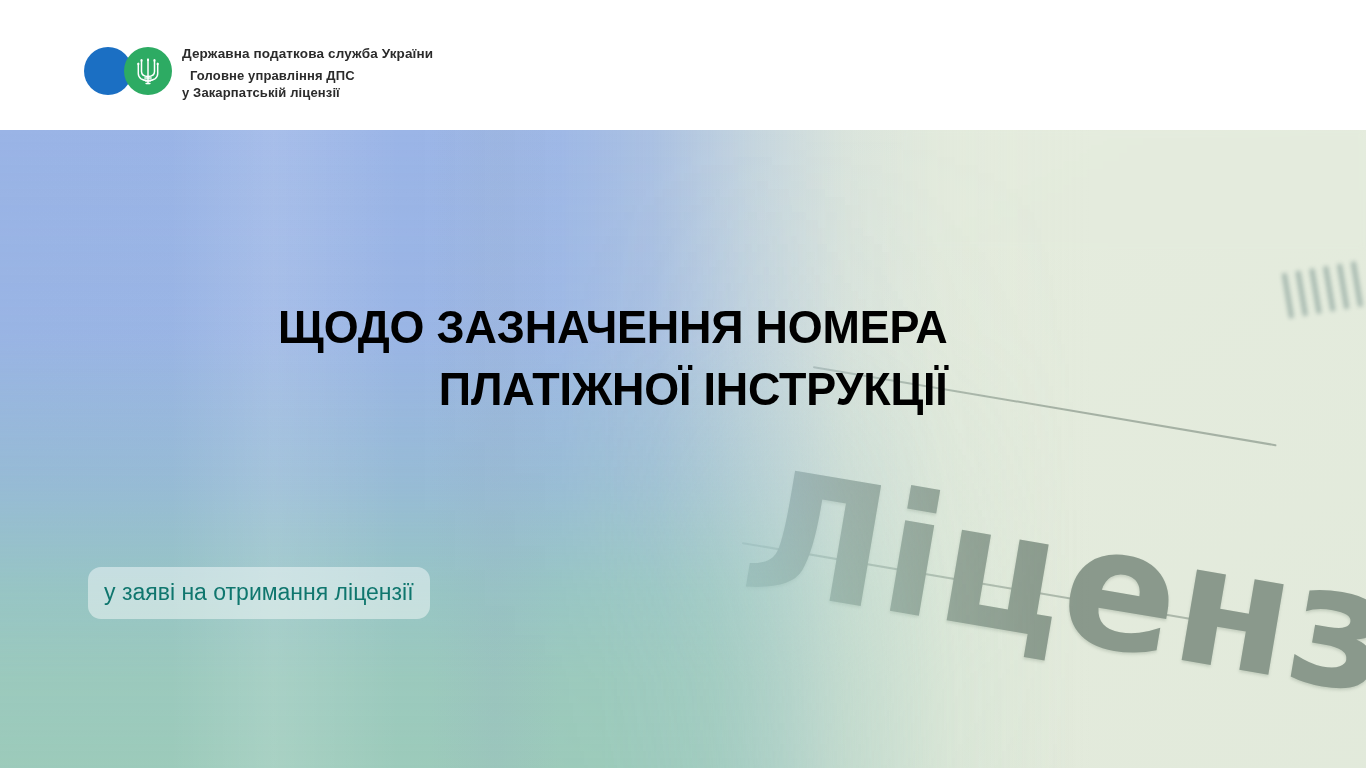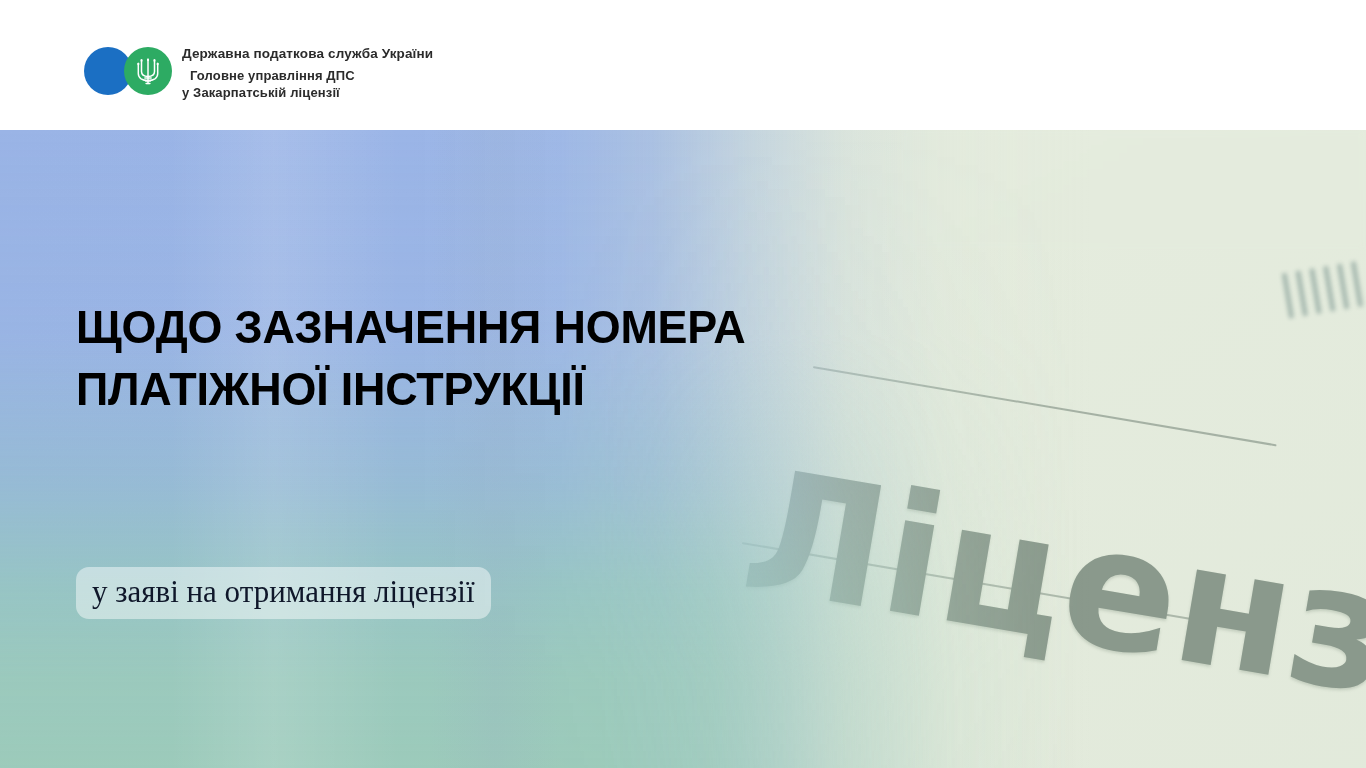--- a/index.html
+++ b/index.html
@@ -112,41 +112,41 @@
   .sheen{
     position:absolute;left:170px;top:0;width:230px;height:638px;
     background:linear-gradient(to right,rgba(255,255,255,0) 0%,rgba(255,255,255,.13) 45%,rgba(255,255,255,0) 100%);
   }
   .sheen2{
     position:absolute;left:430px;top:0;width:130px;height:638px;
     background:linear-gradient(to right,rgba(150,170,195,0) 0%,rgba(150,170,195,.16) 50%,rgba(150,170,195,0) 100%);
   }
 
   
-  .copy{position:absolute;left:0;top:0;width:1080px;height:638px;z-index:20;}
+  .copy{position:absolute;left:12px;top:0;width:1080px;height:638px;z-index:20;text-align:right;}
   .headline{
     position:absolute;left:76px;top:166px;width:900px;
     color:#000000;font-weight:bold;font-size:47px;line-height:62px;
     letter-spacing:-0.2px;
     font-family:"Liberation Sans","DejaVu Sans",sans-serif;
     text-transform:uppercase;
     transform:scaleX(.955);transform-origin:left top;
   }
   .headline div{white-space:nowrap;}
   .subtitle-pill{
     position:absolute;left:76px;top:437px;
     display:inline-block;
     padding:9px 16px 11px 16px;
     border-radius:13px;
     background:rgba(255,255,255,.46);
   }
   .subtitle{
-    color:#0f172a;font-size:31px;line-height:32px;font-weight:normal;
+    color:#0f766e;font-size:23px;line-height:32px;font-weight:normal;
     white-space:nowrap;
-    font-family:Liberation Serif, serif;
+    font-family:Liberation Sans, sans-serif;
   }
 </style>
 </head>
 <body>
 
 <div class="page">
 
   <div class="header">
     <div class="brand">
 

